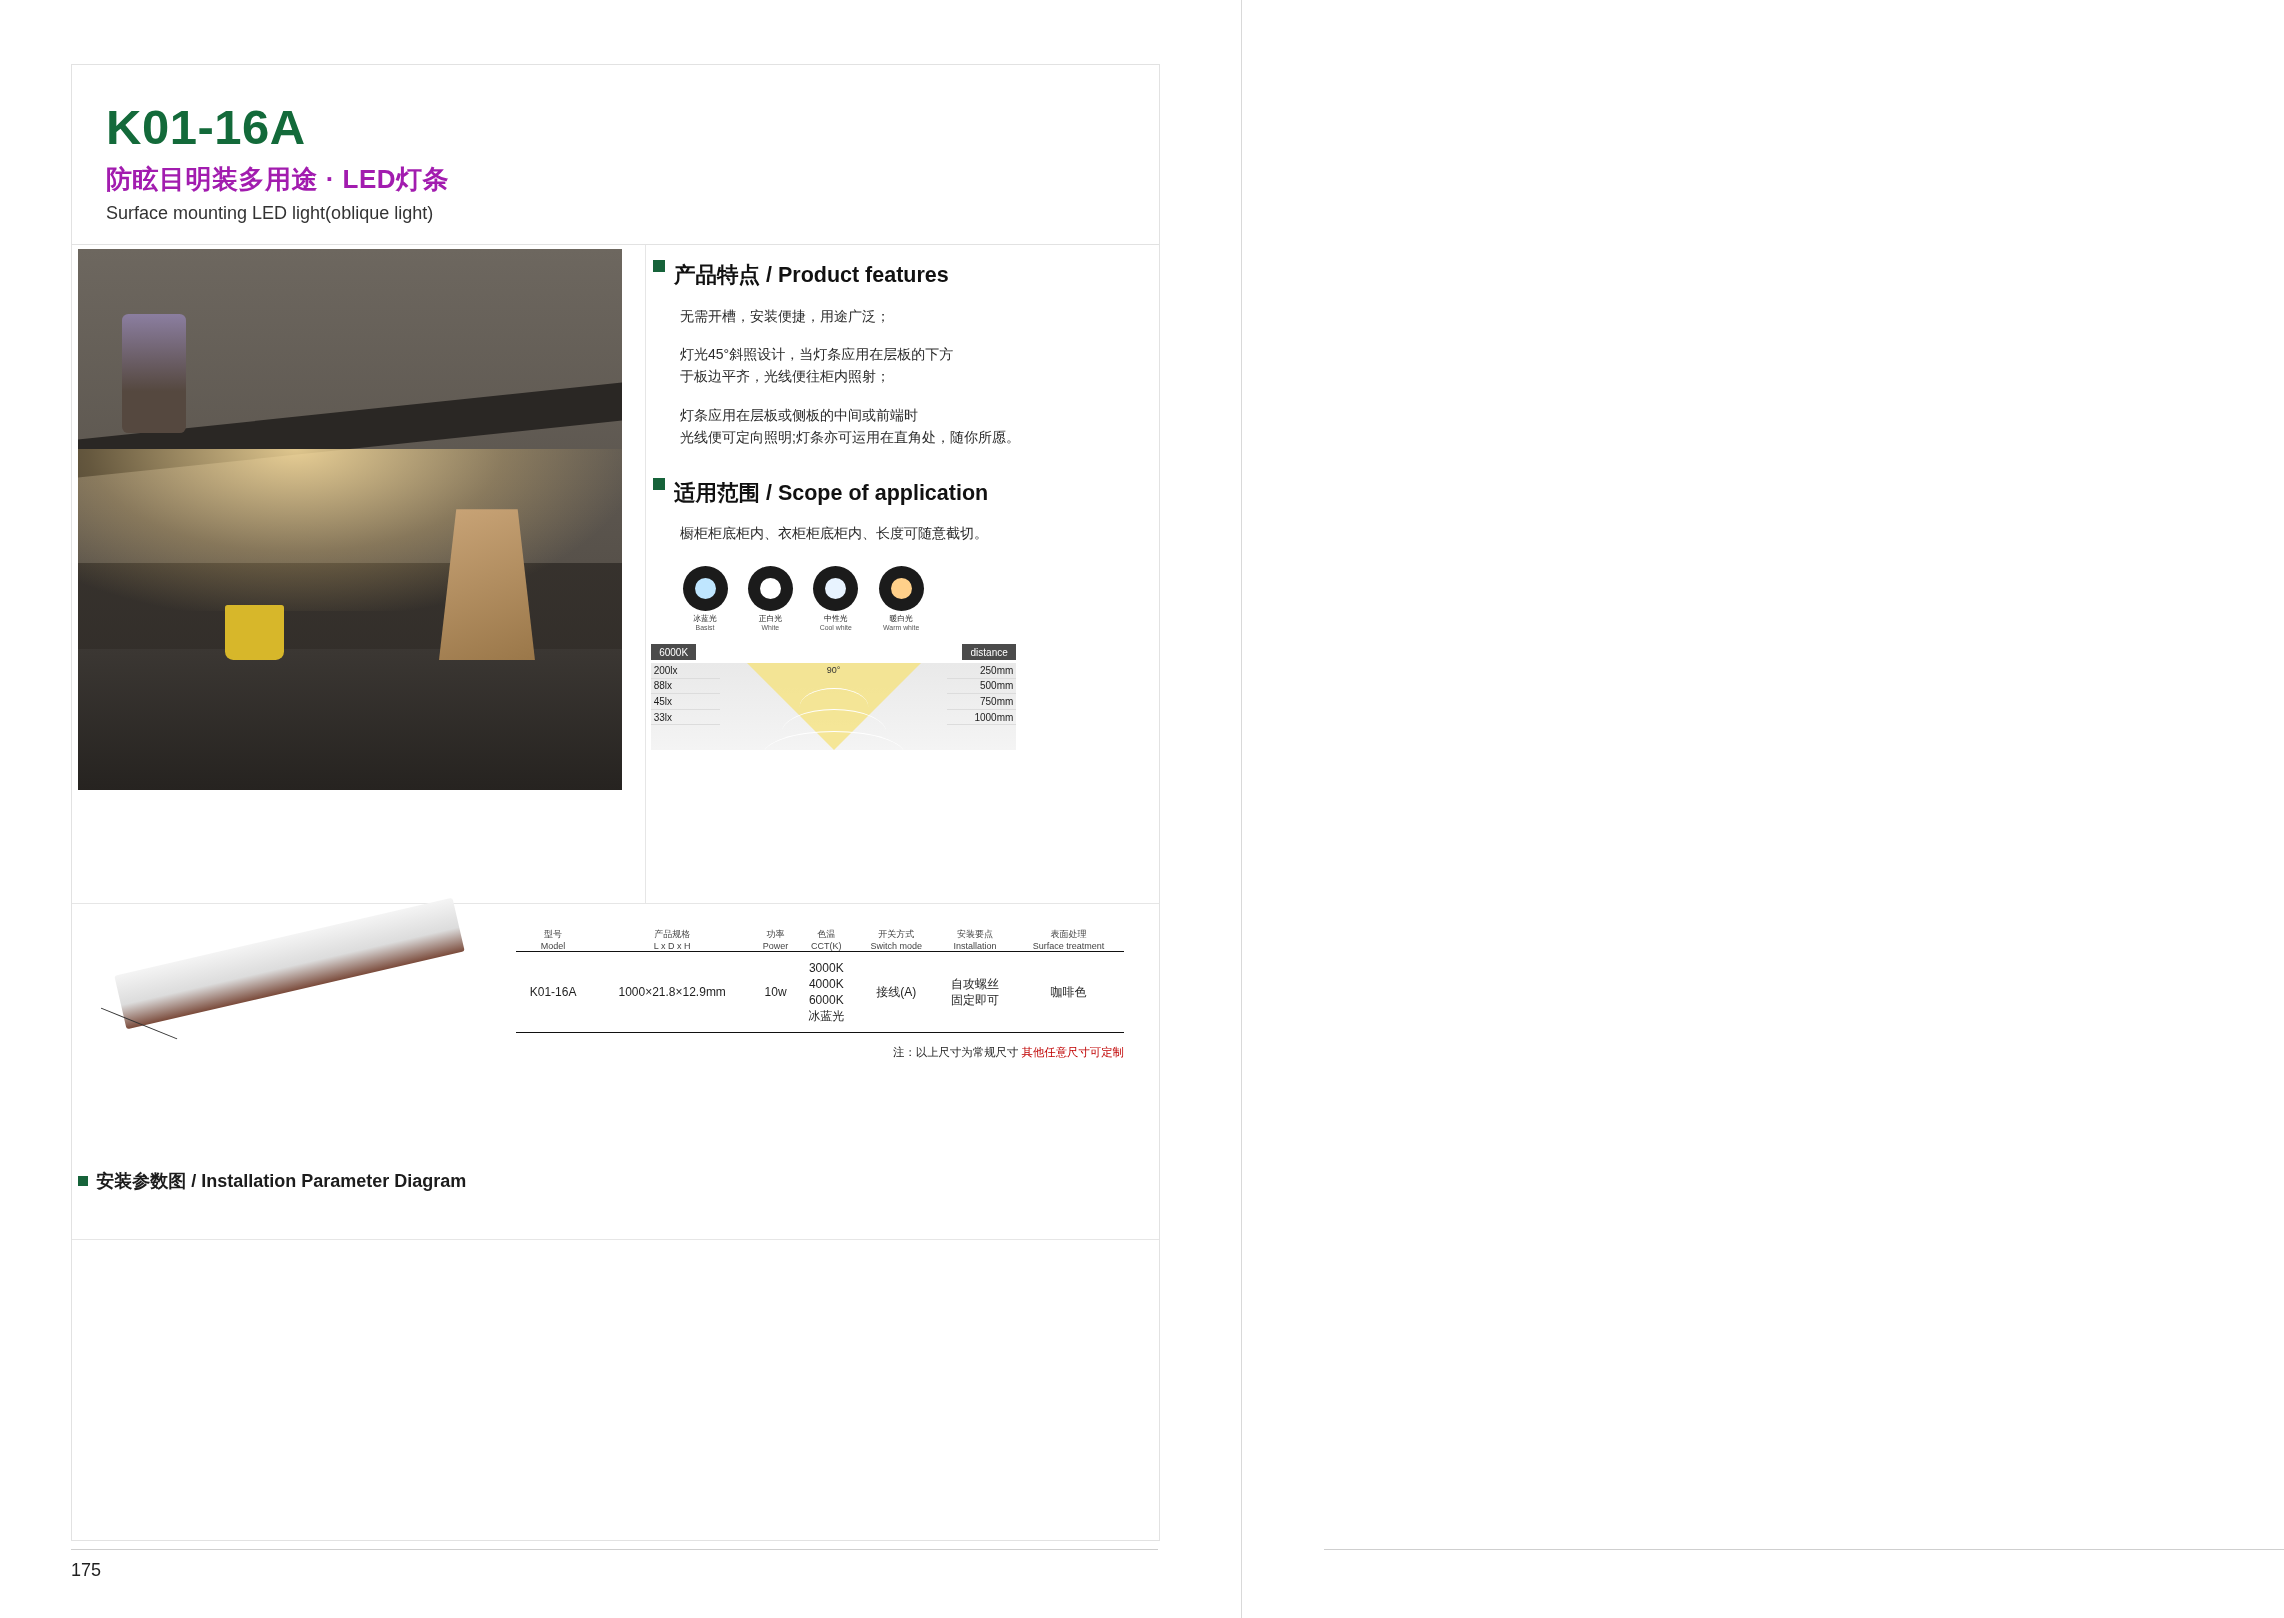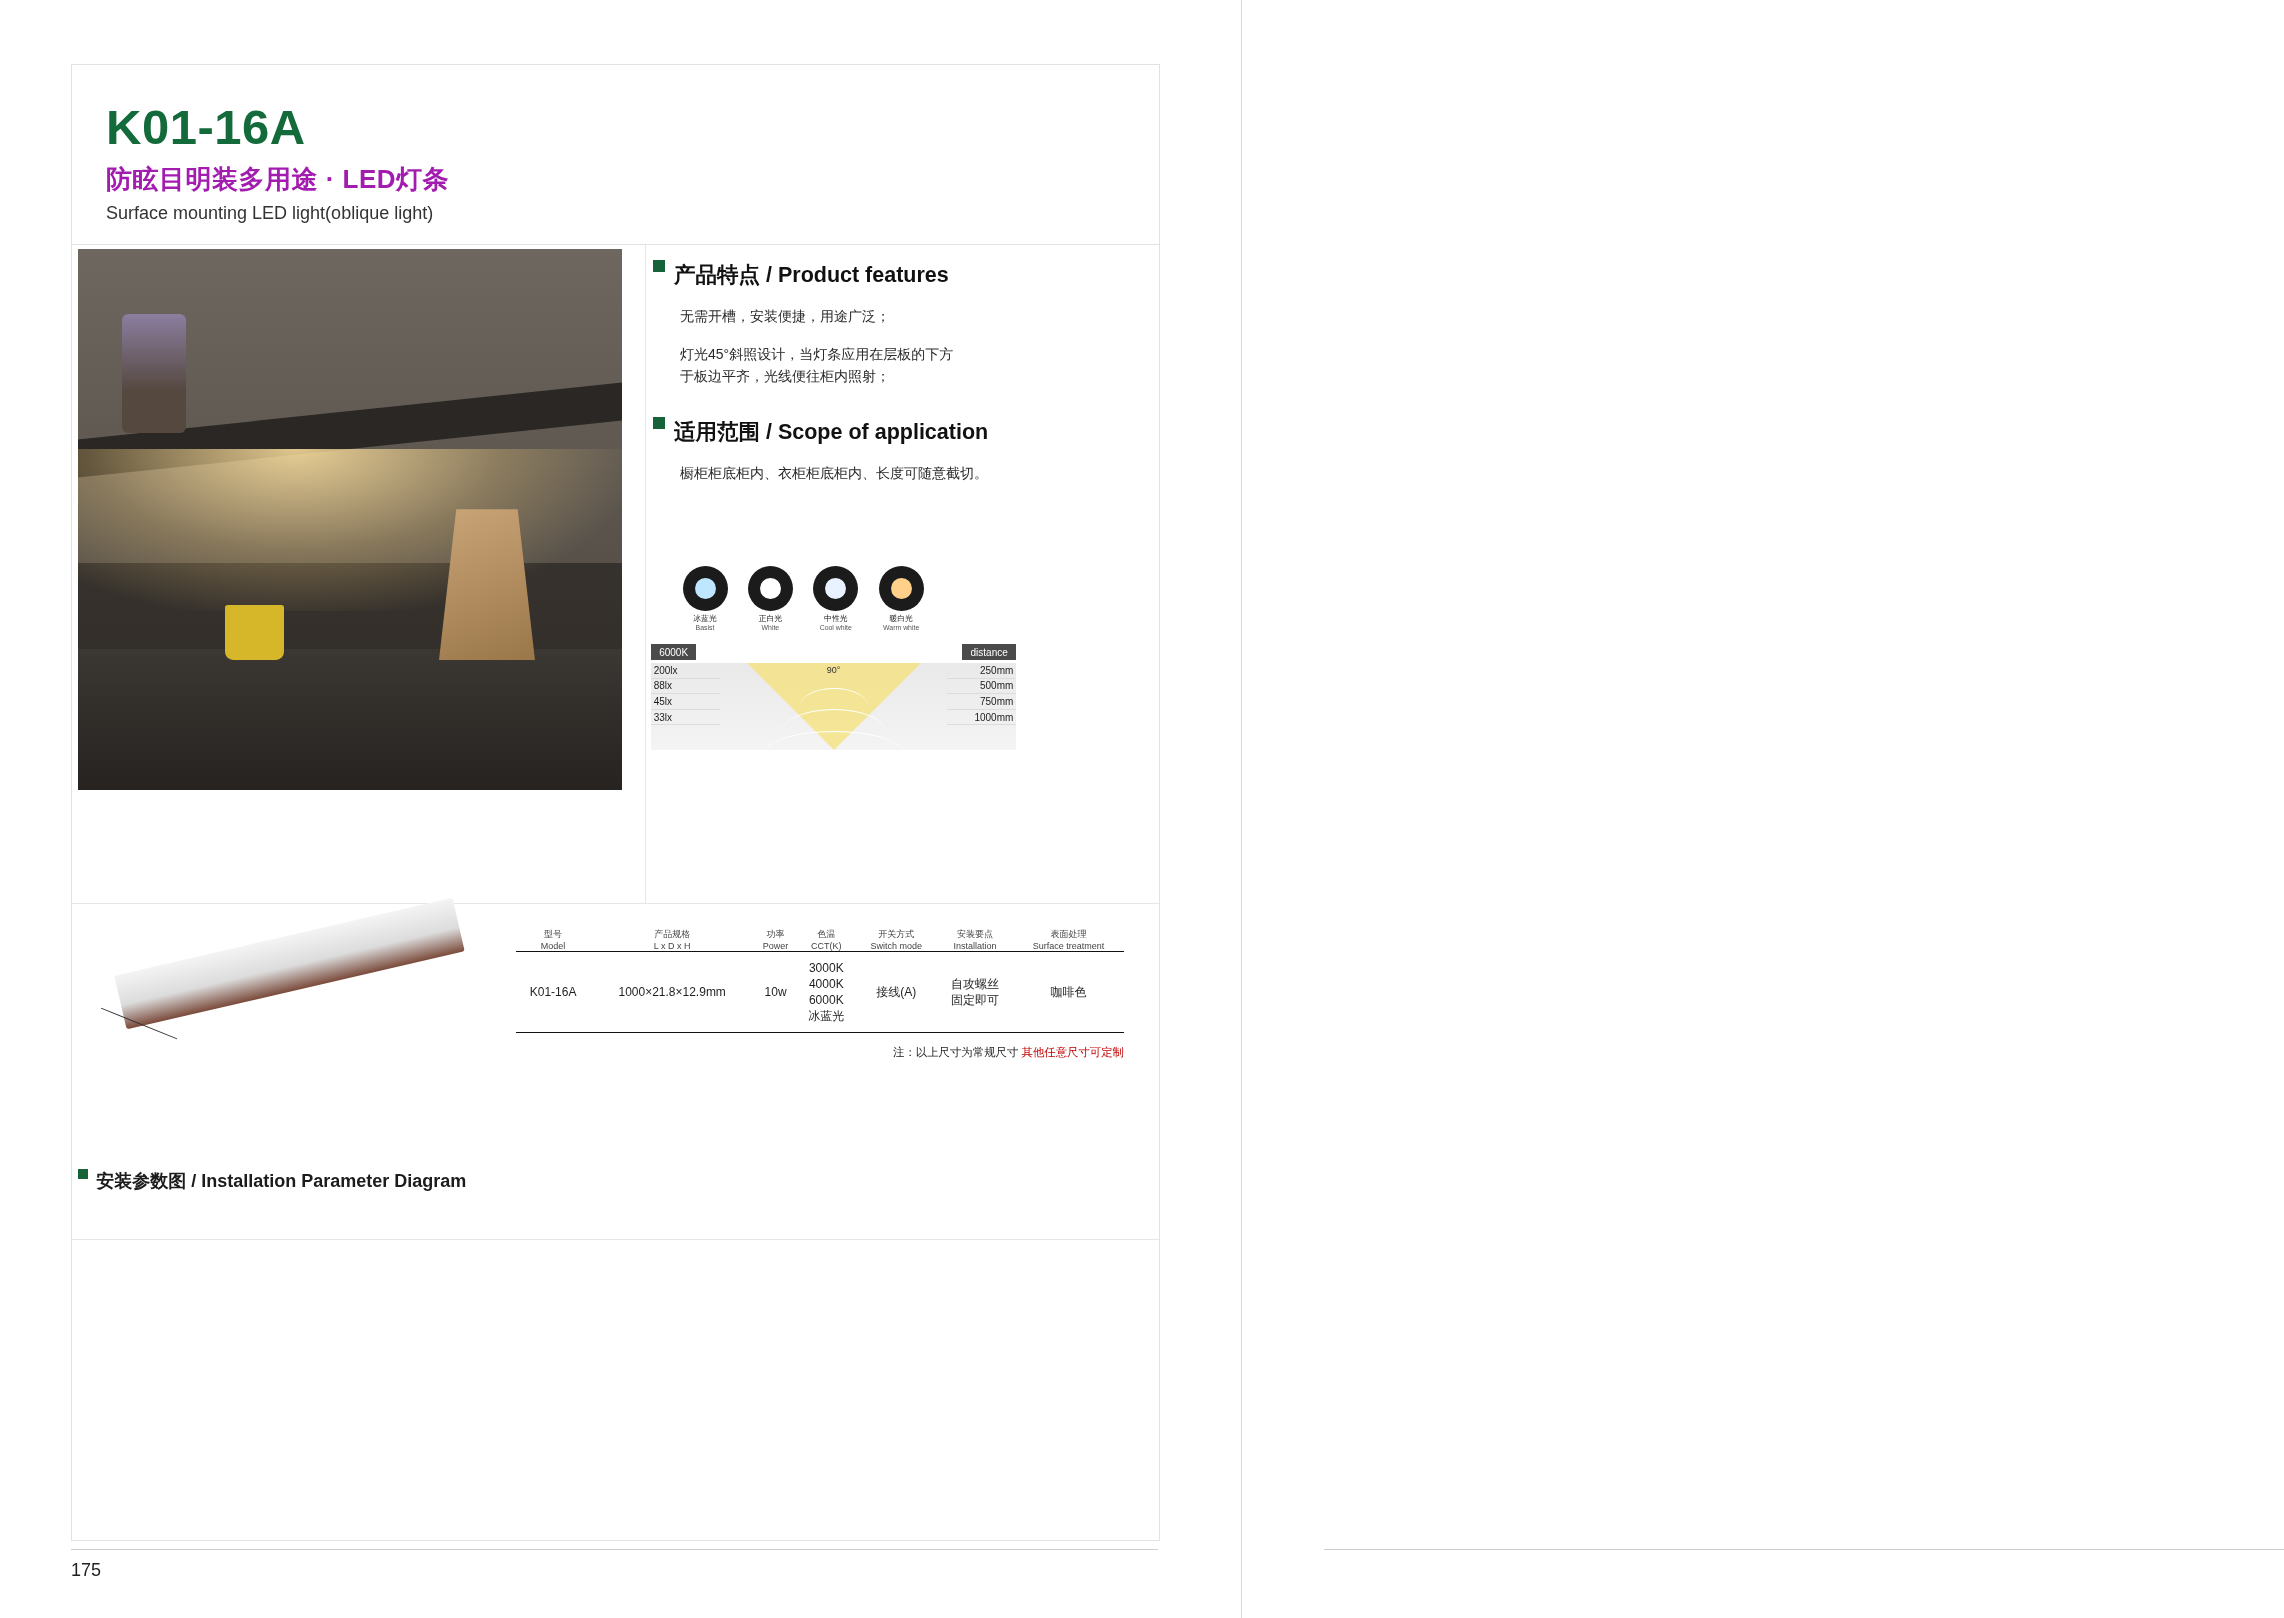--- a/index.html
+++ b/index.html
@@ -74,21 +74,21 @@
   .spec th{font-size:12.3px;font-weight:bold;color:#111;padding:4.6px 1.8px 0.9px;}
   .spec th span{display:block;font-size:9px;font-weight:normal;color:#444;}
   .spec td{font-size:12px;color:#1f1f1f;text-align:center;padding:7.3px 1.8px;line-height:1.35;}
   .spec .hl{border-top:0.9px solid #111;border-bottom:0.9px solid #111;}
   .spec .bot{border-bottom:0.9px solid #111;}
   .note{font-size:11.4px;color:#222;margin-top:12px;text-align:right;}
   .note em{font-style:normal;color:#c00000;}
 
   .inst{position:absolute;}
   .inst.l{left:78px;top:1169px;width:1073px;}
-  .inst h4{margin:0;font-size:18px;font-weight:bold;display:flex;gap:8.2px;}
+  .inst h4{margin:0;font-size:18px;font-weight:bold;display:flex;align-items:center;gap:8.2px;}
   .sqg{display:inline-block;width:10px;height:10px;background:#16633a;}
   .small{font-size:12.3px;color:#1f1f1f;line-height:1.45;}
 
   .diagbox{position:absolute;background:#dfe3e6;}
   .cabinet{position:absolute;border:1.4px solid #9aa2a8;background:linear-gradient(180deg,#fbfbfb 0%,#eceff1 100%);}
   .plug{position:absolute;width:39px;height:55px;border:1.8px solid #333;border-radius:3.7px;background:#fff;}
   .adaptor{position:absolute;width:78px;height:32px;background:#5c5c5c;border-radius:3.7px;transform:skewY(-10deg);}
 
   .pagenum{position:absolute;font-size:18px;color:#1f1f1f;}
   .pagenum.l{left:71px;top:1560px;}
@@ -127,20 +127,22 @@
     </div>
 
     <div class="feat l">
       <h3>
           <span class="sq"></span>
           <span>产品特点 / Product features</span>
         </h3>
       <p class="blk">无需开槽，安装便捷，用途广泛；</p>
       <p class="blk" style="white-space:pre-line;">灯光45°斜照设计，当灯条应用在层板的下方
 于板边平齐，光线便往柜内照射；</p>
+      <p class="blk" style="white-space:pre-line;">灯条应用在层板或侧板的中间或前端时
+光线便可定向照明;灯条亦可运用在直角处，随你所愿。</p>
       <h3 class="h3b">
           <span class="sq"></span>
           <span>适用范围 / Scope of application</span>
         </h3>
       <p class="blk">橱柜柜底柜内、衣柜柜底柜内、长度可随意截切。</p>
     </div>
 
     <div class="cct l">
       <div class="row">
         <div class="item">

